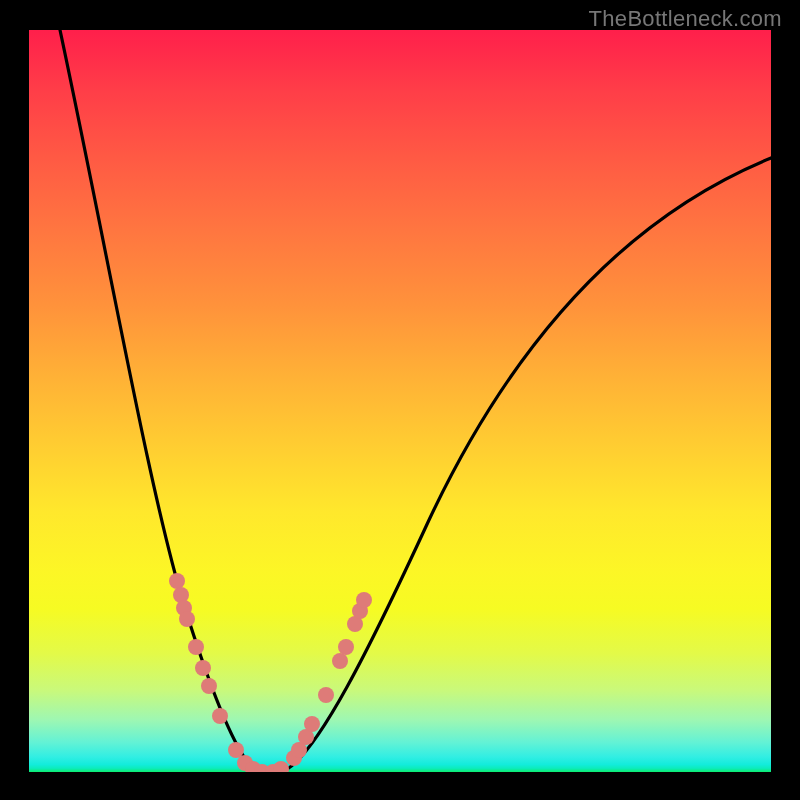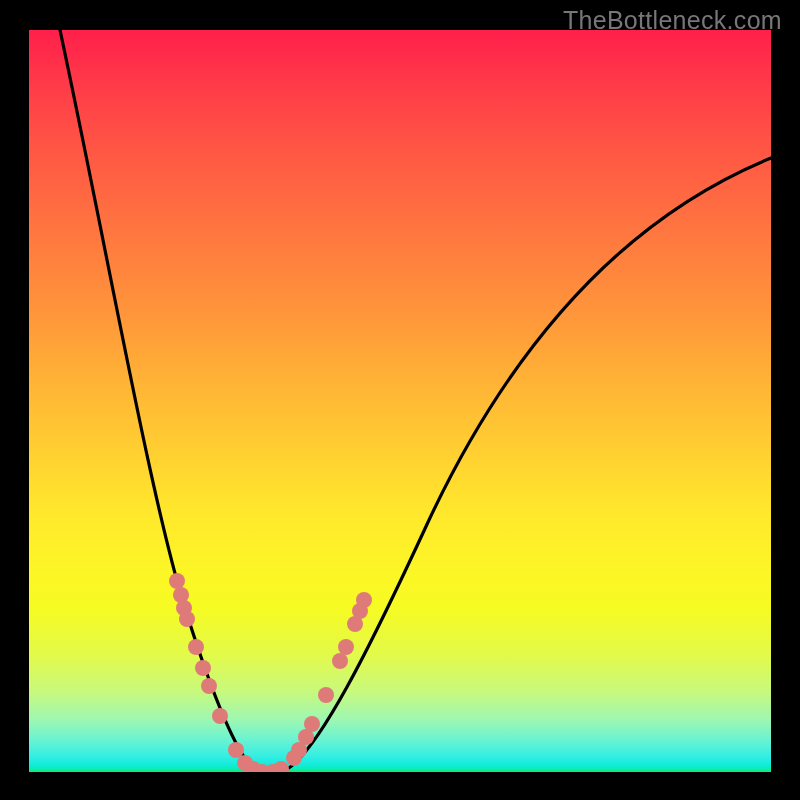--- a/index.html
+++ b/index.html
@@ -45,21 +45,21 @@
       #0cecbc 99.5%,
       #0dec6e 100%
     );
     overflow: hidden;
   }
   .watermark {
     position: absolute;
     top: 6px;
     right: 18px;
     color: #777;
-    font-size: 25px;
+    font-size: 22px;
     font-weight: 500;
     letter-spacing: 0.3px;
   }
   svg.curve {
     position: absolute;
     top: 0;
     left: 0;
   }
 </style>
 </head>

